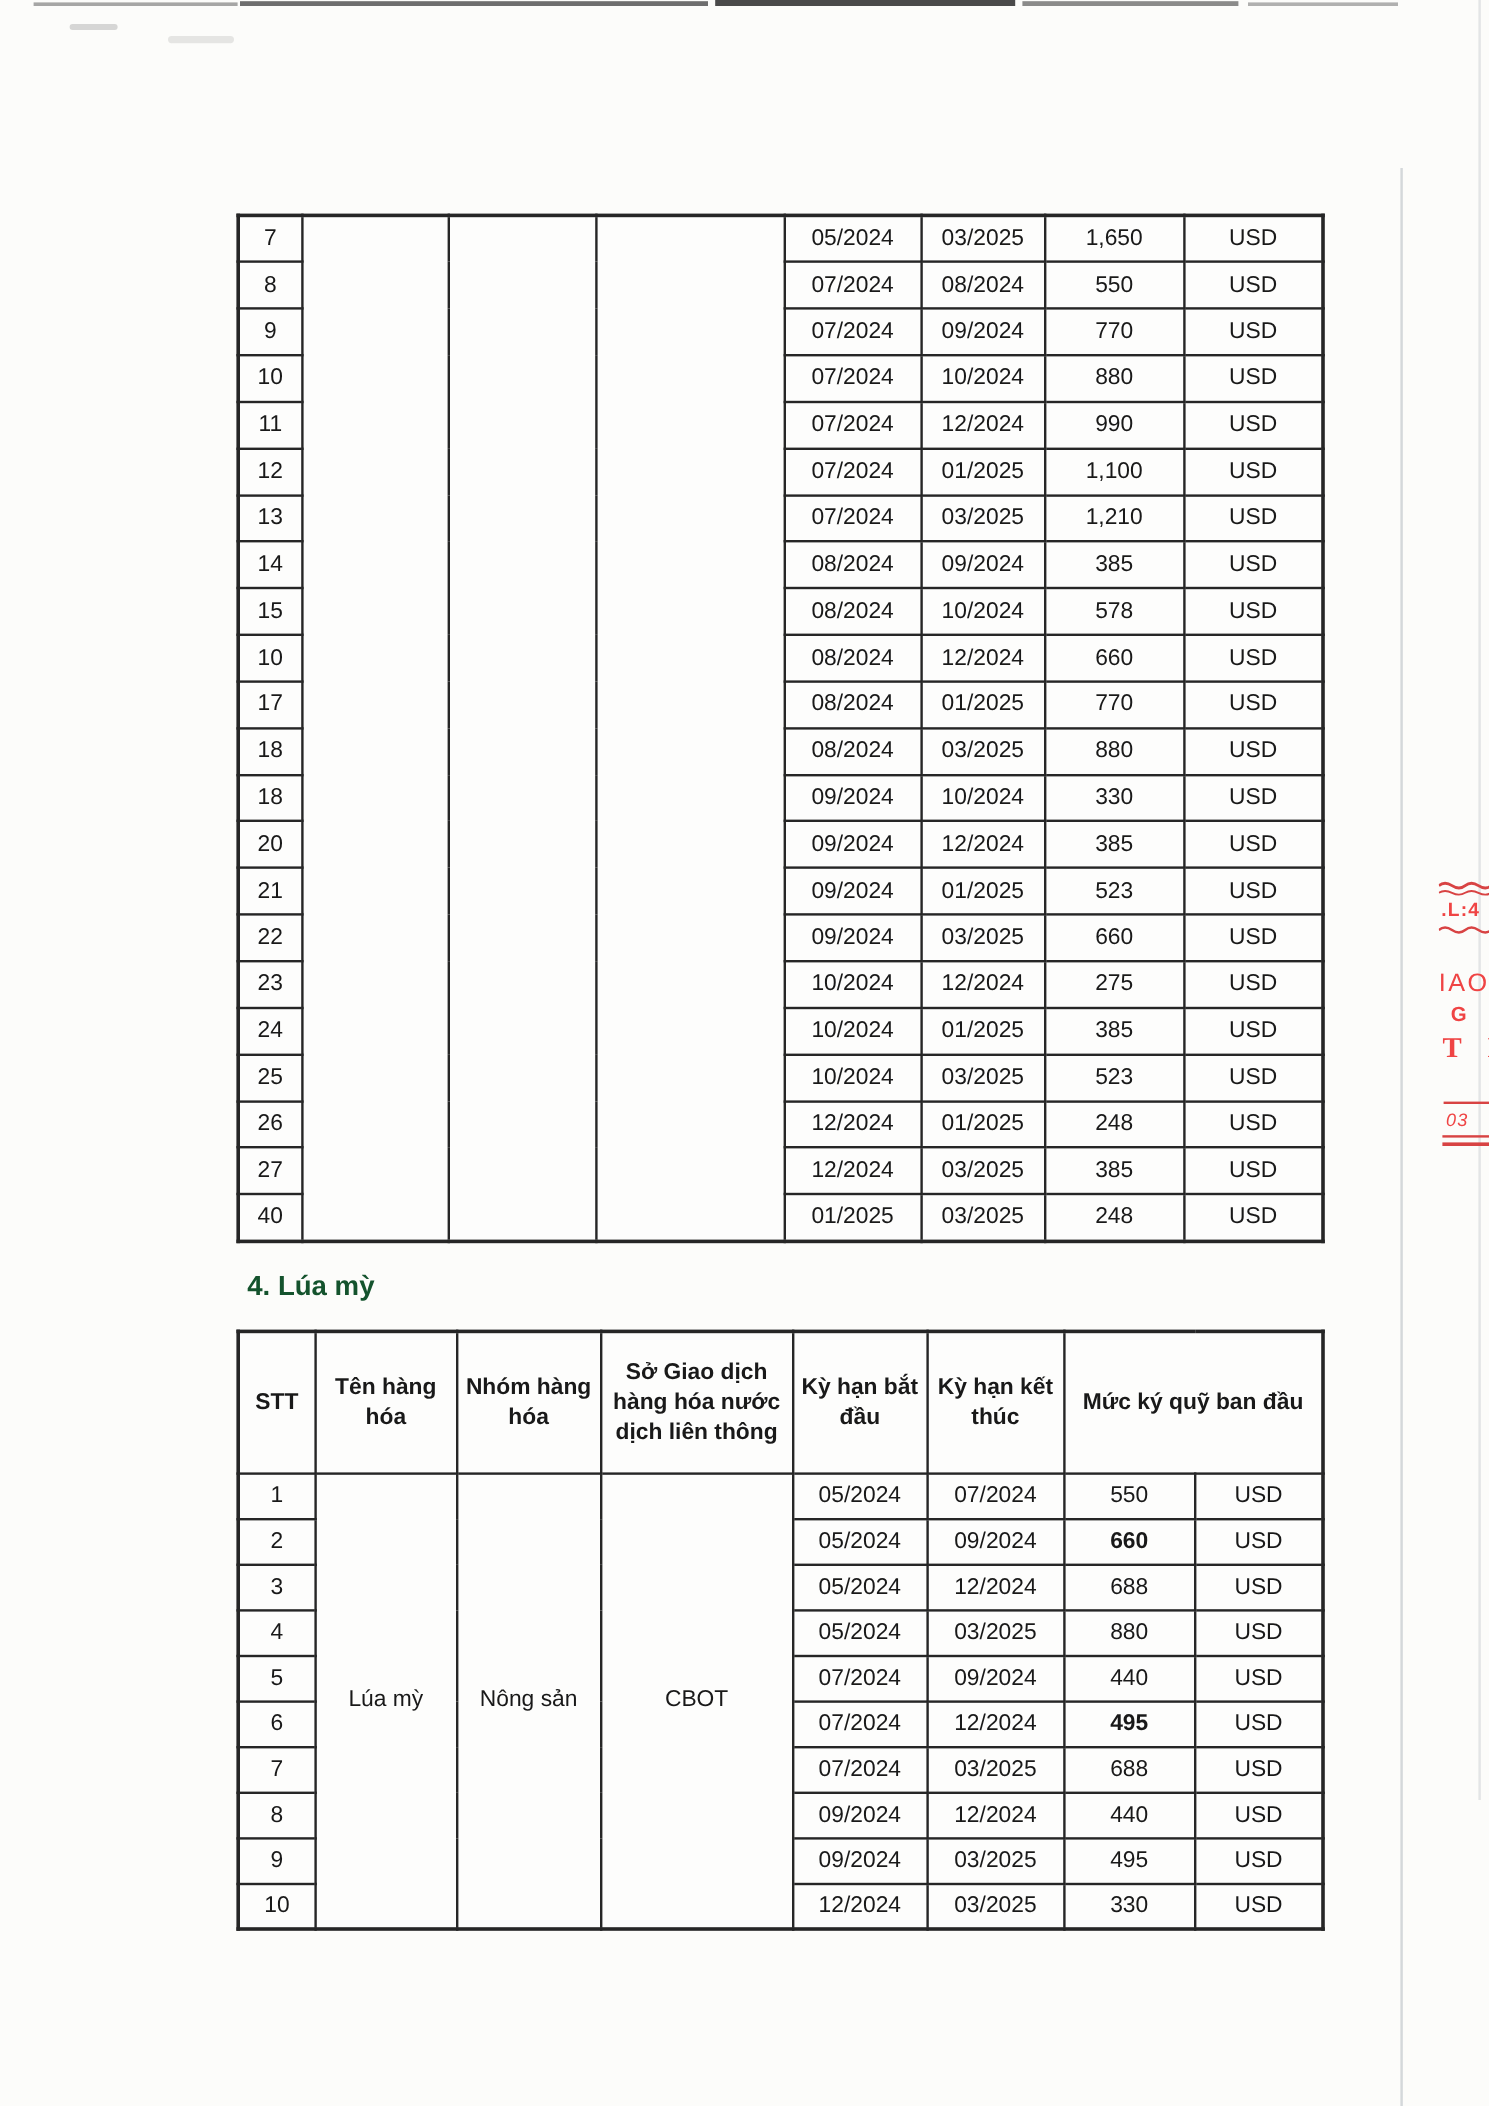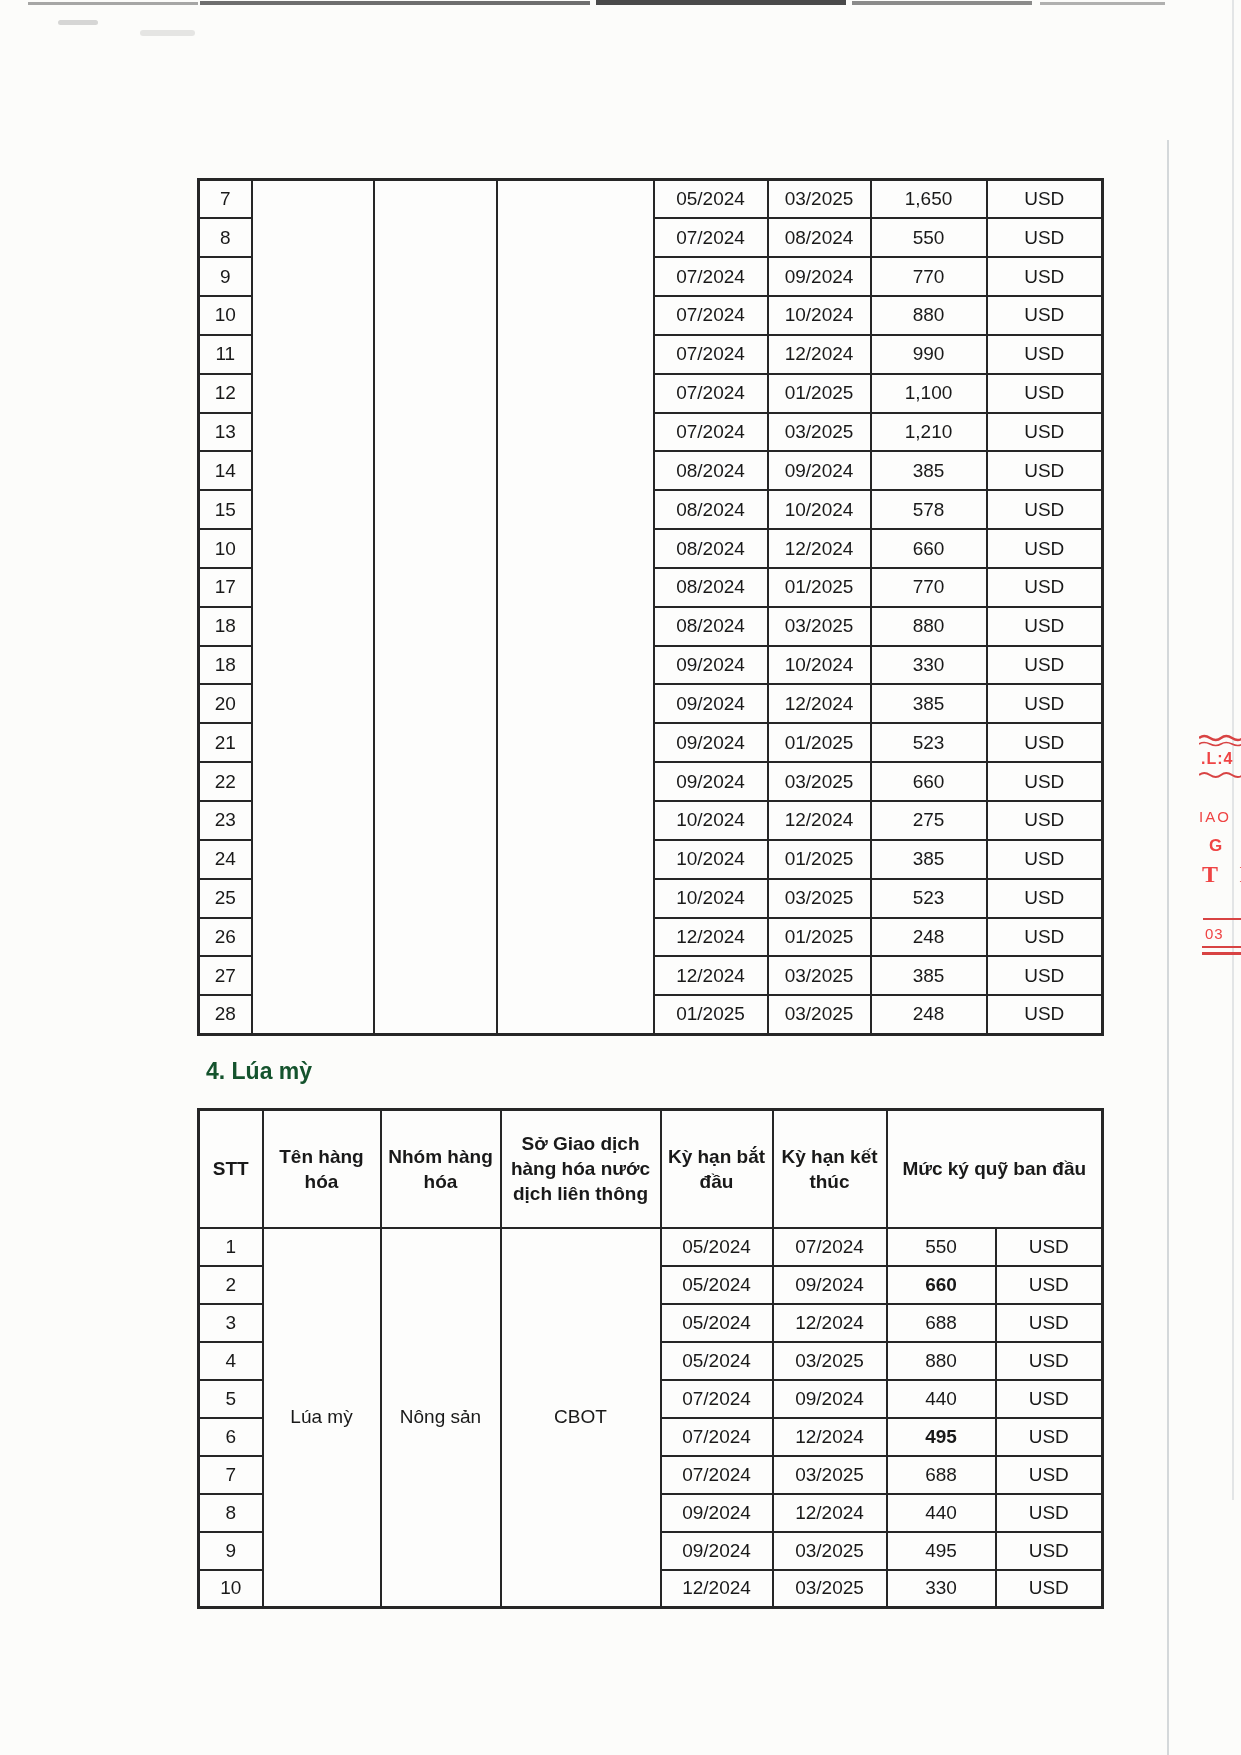--- a/index.html
+++ b/index.html
@@ -69,24 +69,24 @@
     left:206px;top:1058px;
     font-size:23px;
     font-weight:bold;
     color:#14532d;
   }
 
   
   .stamp{position:absolute;color:#ef4444;white-space:nowrap;}
   .stamp-line{position:absolute;background:#d84343;}
   .st-l4{left:1201px;top:750px;font-size:16px;font-weight:bold;letter-spacing:1px;}
-  .st-iao{left:1199px;top:808px;font-size:15px;letter-spacing:2px;}
+  .st-iao{left:1199px;top:808px;font-size:21px;letter-spacing:2px;}
   .st-g{left:1209px;top:836px;font-size:17px;font-weight:bold;}
   .st-tn{left:1202px;top:861px;font-size:24px;font-weight:bold;font-family:"Liberation Serif",serif;letter-spacing:8px;}
-  .st-03{left:1205px;top:925px;font-size:15px;letter-spacing:1px;}
+  .st-03{left:1205px;top:925px;font-size:15px;letter-spacing:1px;font-style:italic;}
   svg.squig{position:absolute;}
 </style>
 </head>
 <body>
 
 <div class="page">
 
   <div class="scan-seg" style="left:28px;top:2px;width:170px;height:3px;opacity:.45;"></div>
   <div class="scan-seg" style="left:200px;top:1px;width:390px;height:4px;opacity:.75;"></div>
   <div class="scan-seg" style="left:596px;top:0px;width:250px;height:5px;opacity:.85;background:#2a2a2a;"></div>
@@ -261,21 +261,21 @@
           <td>USD</td>
         </tr>
         <tr>
           <td>27</td>
           <td>12/2024</td>
           <td>03/2025</td>
           <td>385</td>
           <td>USD</td>
         </tr>
         <tr>
-          <td>28</td>
+          <td>40</td>
           <td>01/2025</td>
           <td>03/2025</td>
           <td>248</td>
           <td>USD</td>
         </tr>
       </tbody>
   </table>
 
   <div class="heading">4. Lúa mỳ</div>
 

